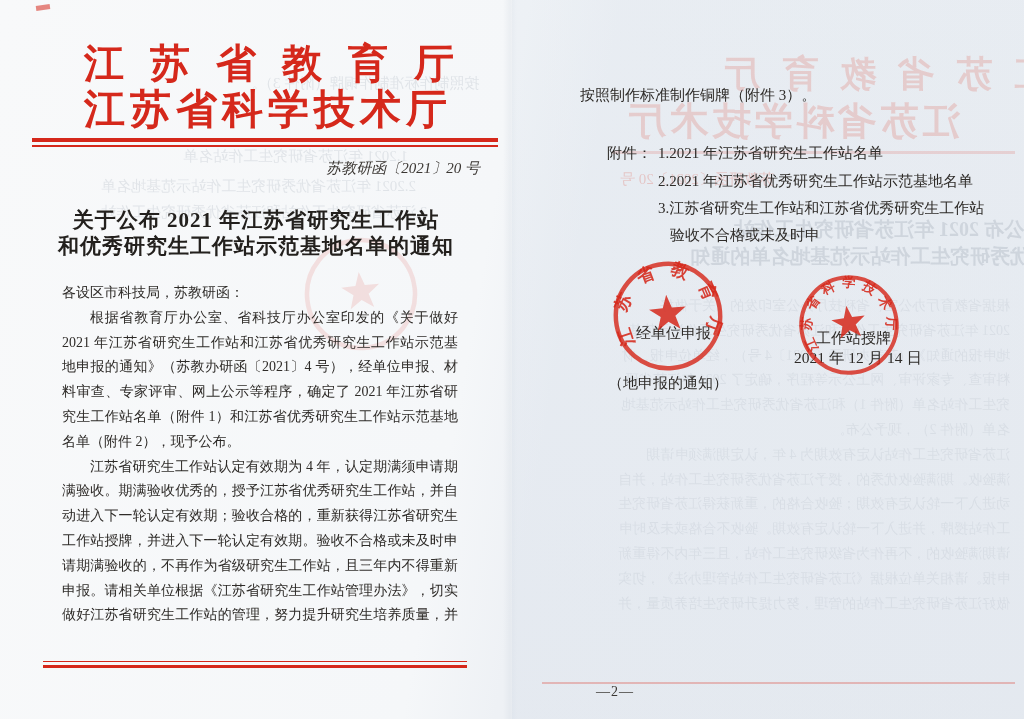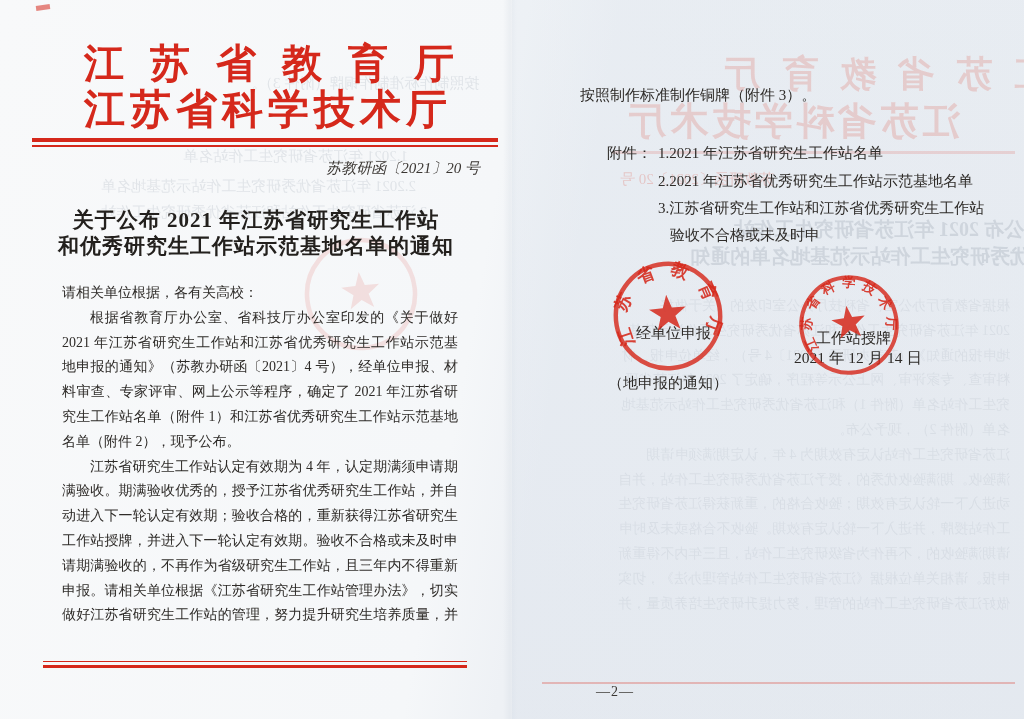--- a/index.html
+++ b/index.html
@@ -77,21 +77,21 @@
     <div class="abs agency2" style="left:84px;top:89px;">江苏省科学技术厅</div>
 
     <div class="abs rule-head" style="left:32px;top:138px;width:466px;"></div>
 
     <div class="abs docnum" style="left:180px;top:159px;">苏教研函〔2021〕20 号</div>
 
     <div class="abs title" style="left:40px;top:206px;">关于公布 2021 年江苏省研究生工作站</div>
     <div class="abs title" style="left:40px;top:232px;">和优秀研究生工作站示范基地名单的通知</div>
 
     <div class="body-block">
-      <div class="bline">请相关单位根据，各有关高校：</div>
+      <div class="bline">各设区市科技局，苏教研函：</div>
       <div class="bline jline indent">根据省教育厅办公室、省科技厅办公室印发的《关于做好</div>
       <div class="bline jline">2021 年江苏省研究生工作站和江苏省优秀研究生工作站示范基</div>
       <div class="bline jline">地申报的通知》（苏教办研函〔2021〕4 号），经单位申报、材</div>
       <div class="bline jline">料审查、专家评审、网上公示等程序，确定了 2021 年江苏省研</div>
       <div class="bline jline">究生工作站名单（附件 1）和江苏省优秀研究生工作站示范基地</div>
       <div class="bline">名单（附件 2），现予公布。</div>
       <div class="bline jline indent">江苏省研究生工作站认定有效期为 4 年，认定期满须申请期</div>
       <div class="bline jline">满验收。期满验收优秀的，授予江苏省优秀研究生工作站，并自</div>
       <div class="bline jline">动进入下一轮认定有效期；验收合格的，重新获得江苏省研究生</div>
       <div class="bline jline">工作站授牌，并进入下一轮认定有效期。验收不合格或未及时申</div>

